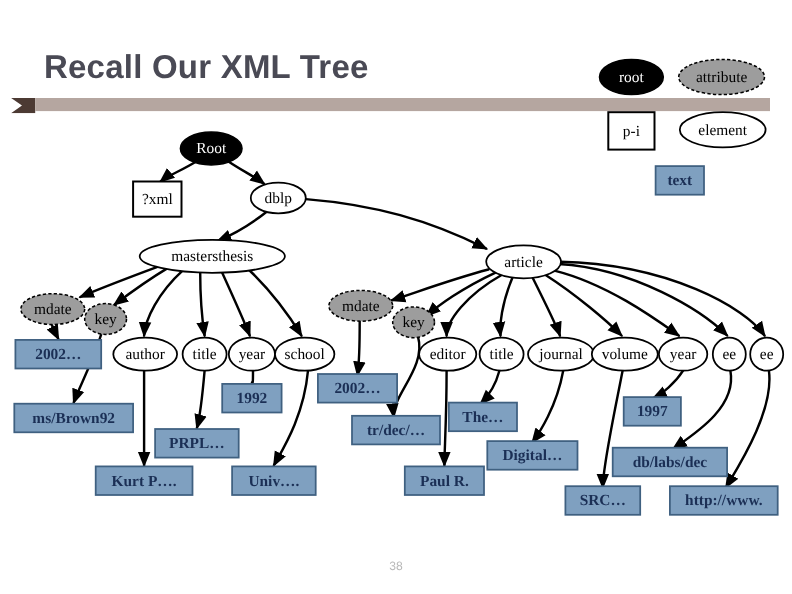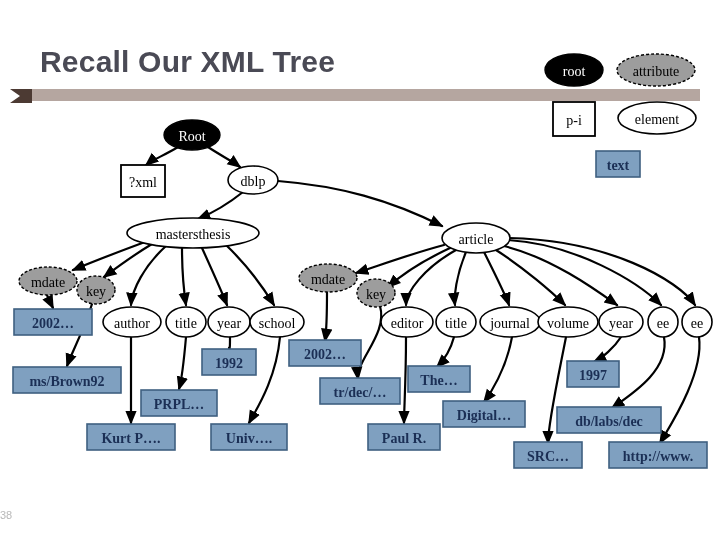--- a/index.html
+++ b/index.html
@@ -115,20 +115,21 @@
     fill: #1b2f55;
     font-weight: bold;
   }
 
   
   #pagenum {
     position: absolute;
     left: 0;
     top: 509px;
     width: 720px;
+    text-align: center;
     font-family: "Liberation Sans", "DejaVu Sans", sans-serif;
     font-size: 11px;
     color: #b8b8b8;
   }
 </style>
 </head>
 <body>
 
 <div id="slide">
 

